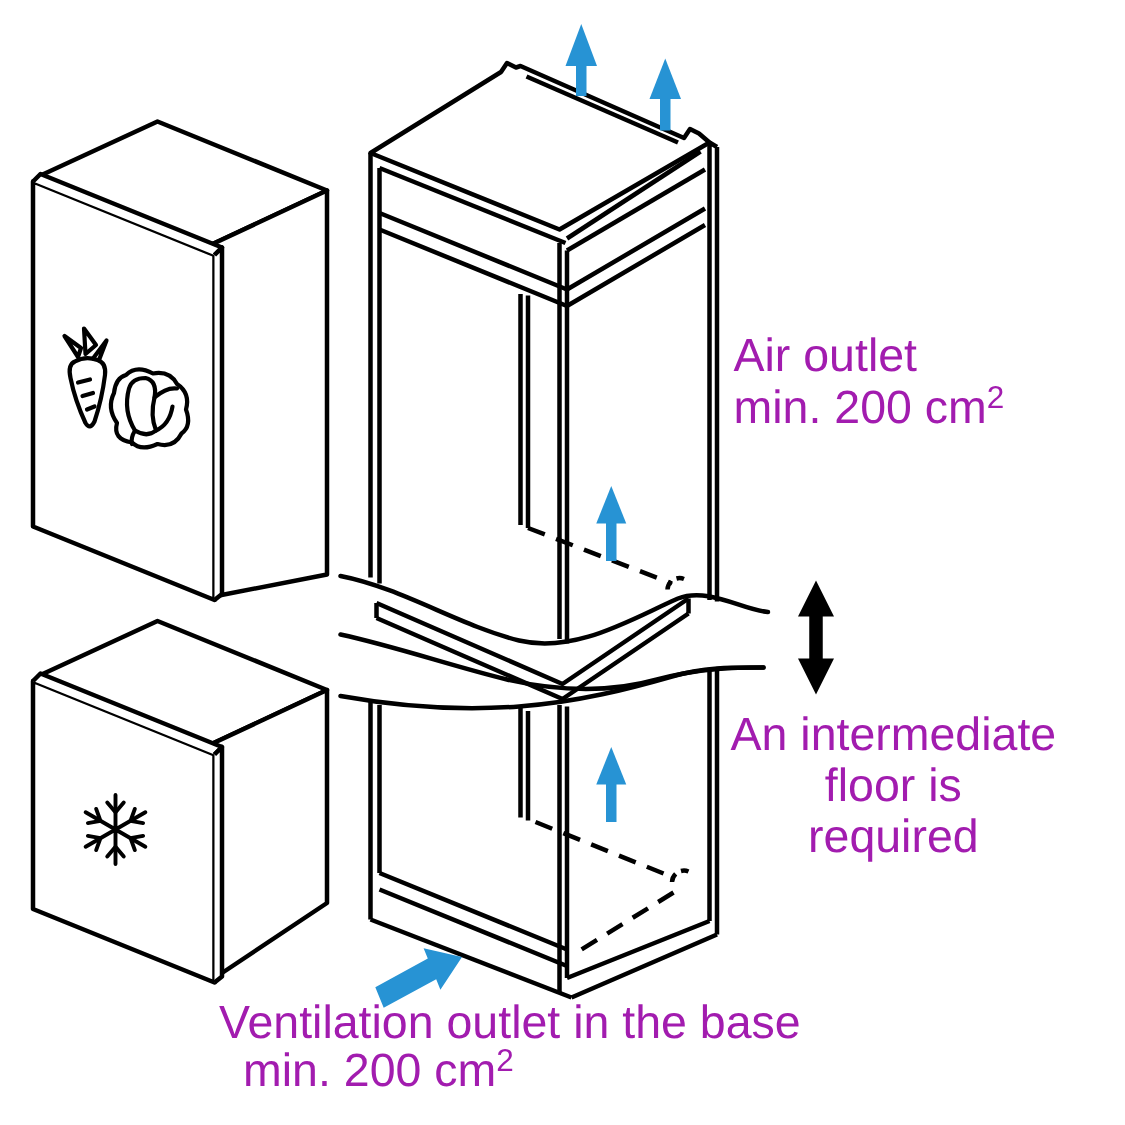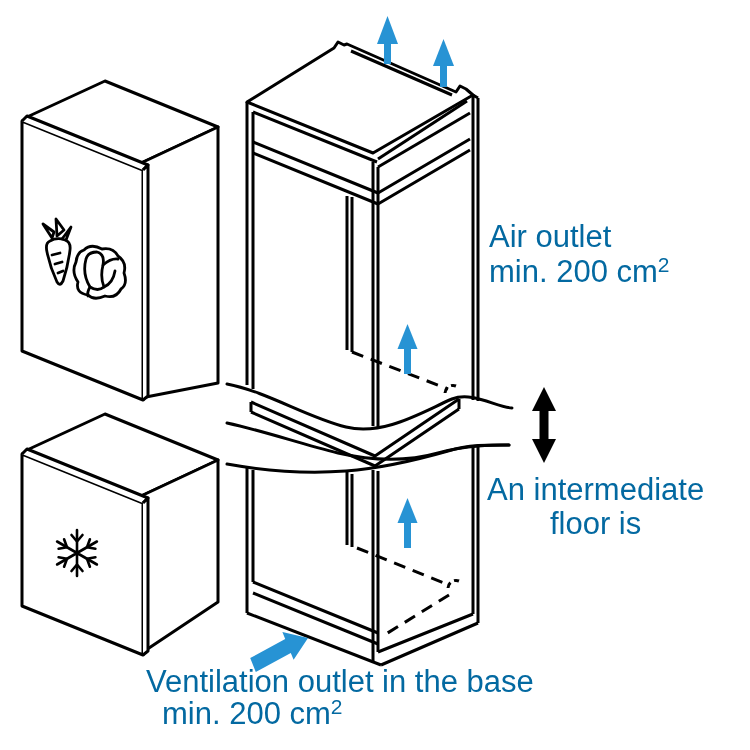--- a/index.html
+++ b/index.html
@@ -6,21 +6,21 @@
   .stage{
     position:relative;
     width:750px;height:750px;
     background:#ffffff;
     overflow:hidden;
     font-family:"Liberation Sans", sans-serif;
   }
   .stage svg{position:absolute;left:0;top:0;}
   .label{
     position:absolute;
-    color:#0369a1;
+    color:#a21caf;
     font-size:31px;
     line-height:35px;
     white-space:nowrap;
     letter-spacing:0;
   }
   .label .sup{
     font-size:21px;
     vertical-align:10px;
     line-height:0;
   }
@@ -139,20 +139,21 @@
   </svg>
 
   <div class="label" style="left:489px;top:219px;">
     <div><span>Air outlet</span></div>
     <div><span>min. 200 cm</span><span class="sup">2</span></div>
   </div>
 
   <div class="label label-intermediate" style="left:487px;top:473px;">
     <div>An intermediate</div>
     <div>floor is</div>
+    <div>required</div>
   </div>
 
   <div class="label label-base" style="left:146px;top:666px;line-height:32px;">
     <div><span>Ventilation outlet in the base</span></div>
     <div class="indent"><span>min. 200 cm</span><span class="sup">2</span></div>
   </div>
 
 </div>
 
 </body></html>

